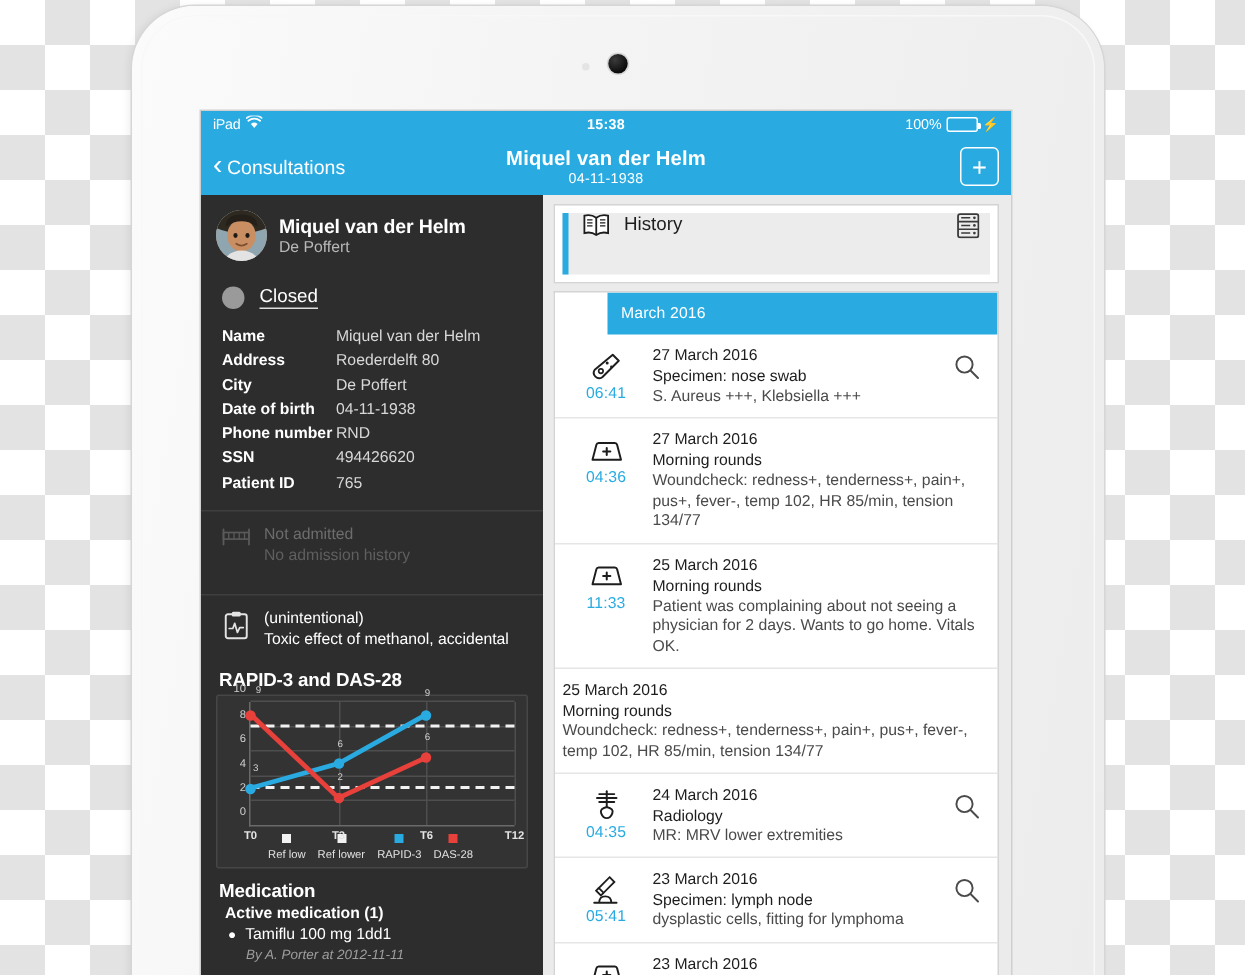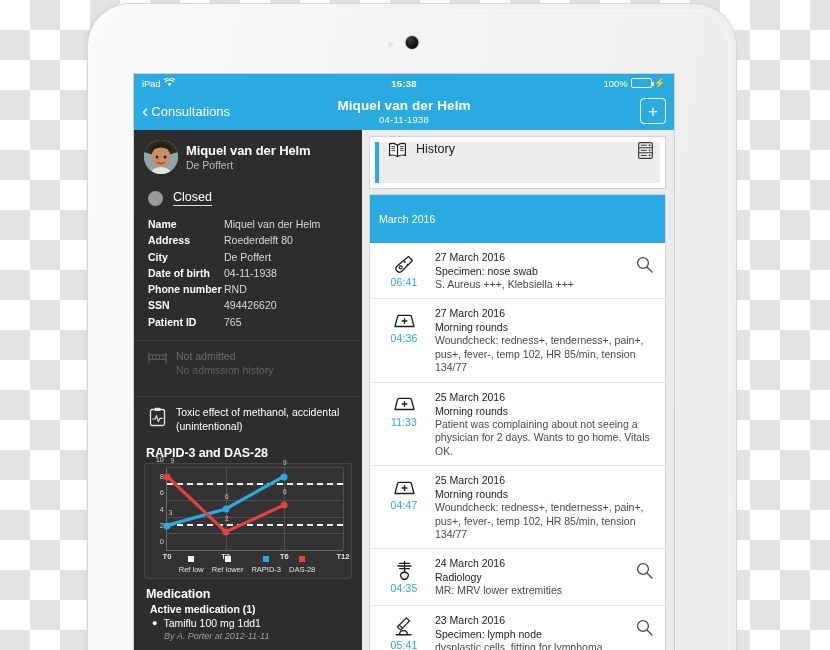--- a/index.html
+++ b/index.html
@@ -365,22 +365,23 @@
     background: #ffffff;
     border: 1px solid #d4d4d4;
     border-bottom: none;
     flex: 1;
     overflow: hidden;
   }
   .month-banner {
     background: #29abe2;
     color: #ffffff;
     font-size: 10.5px;
-    padding: 18px 9px;
+    padding: 8px 9px;
     letter-spacing: 0.1px;
+    margin-left: 35px;
   }
   .hist-entry {
     display: flex;
     padding: 7px 8px 7px 5px;
     border-bottom: 1px solid #e6e6e6;
     gap: 2px;
     align-items: flex-start;
   }
   .entry-left {
     width: 58px;
@@ -536,22 +537,22 @@
 
         <div class="icon-block">
           <span class="icon-slot">
             <svg width="17" height="20" viewBox="0 0 17 20">
               <rect x="1.5" y="2.5" width="14" height="16" rx="1.5" fill="none" stroke="#e4e4e4" stroke-width="1.3"></rect>
               <rect x="5.5" y="0.8" width="6" height="3.2" rx="1" fill="#e4e4e4"></rect>
               <path d="M3.8 12 h2.4 l1.3 -3.4 l1.8 6 l1.5 -3.2 h2.4" stroke="#e4e4e4" stroke-width="1.15" fill="none" stroke-linejoin="round" stroke-linecap="round"></path>
             </svg>
           </span>
           <div class="icon-block-text">
+            <div>(unintentional)</div>
             <div>Toxic effect of methanol, accidental</div>
-            <div>(unintentional)</div>
           </div>
         </div>
 
         <div class="chart-section">
           <div class="chart-title">RAPID-3 and DAS-28</div>
           <div class="chart-card">
             <div class="plot">
 
               <span class="ytick" style="bottom:100%;">10</span>
               <span class="ytick" style="bottom:80%;">8</span>
@@ -713,29 +714,20 @@
               <span class="entry-time">11:33</span>
             </div>
             <div class="entry-main">
               <div class="entry-date">25 March 2016</div>
               <div class="entry-type">Morning rounds</div>
               <div class="entry-detail">Patient was complaining about not seeing a physician for 2 days. Wants to go home. Vitals OK.</div>
             </div>
           </div>
 
           <div class="hist-entry">
-            <div class="entry-left">
-              <span class="entry-icon">
-                <svg width="23" height="17" viewBox="0 0 23 17">
-                  <path d="M2 14.5 L4.6 4.5 A1.6 1.6 0 0 1 6.2 3.3 H16.8 A1.6 1.6 0 0 1 18.4 4.5 L21 14.5 Z" fill="none" stroke="#1d1d1d" stroke-width="1.3" stroke-linejoin="round"></path>
-                  <path d="M11.5 6.6 V11.4 M9.1 9 H13.9" stroke="#1d1d1d" stroke-width="1.35" stroke-linecap="round"></path>
-                </svg>
-              </span>
-              <span class="entry-time">04:47</span>
-            </div>
             <div class="entry-main">
               <div class="entry-date">25 March 2016</div>
               <div class="entry-type">Morning rounds</div>
               <div class="entry-detail">Woundcheck: redness+, tenderness+, pain+, pus+, fever-, temp 102, HR 85/min, tension 134/77</div>
             </div>
           </div>
 
           <div class="hist-entry">
             <div class="entry-left">
               <span class="entry-icon">

